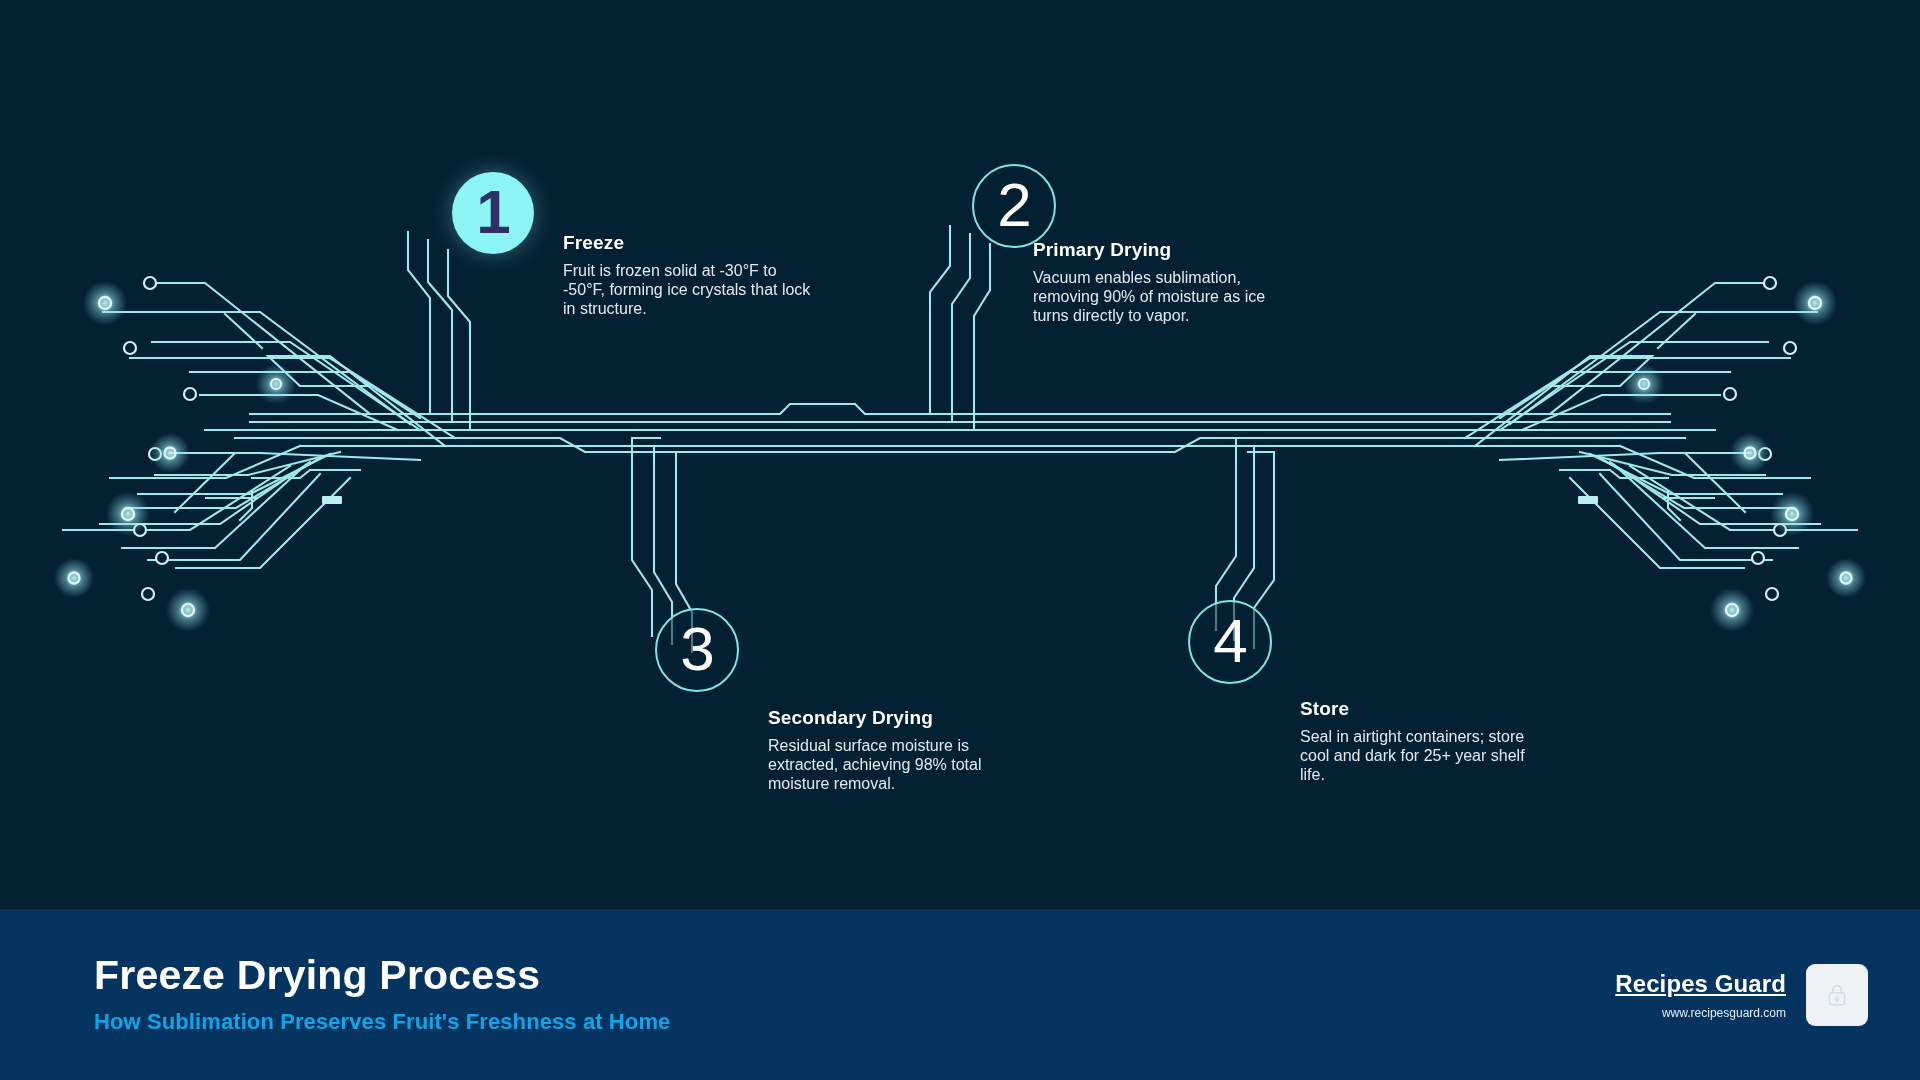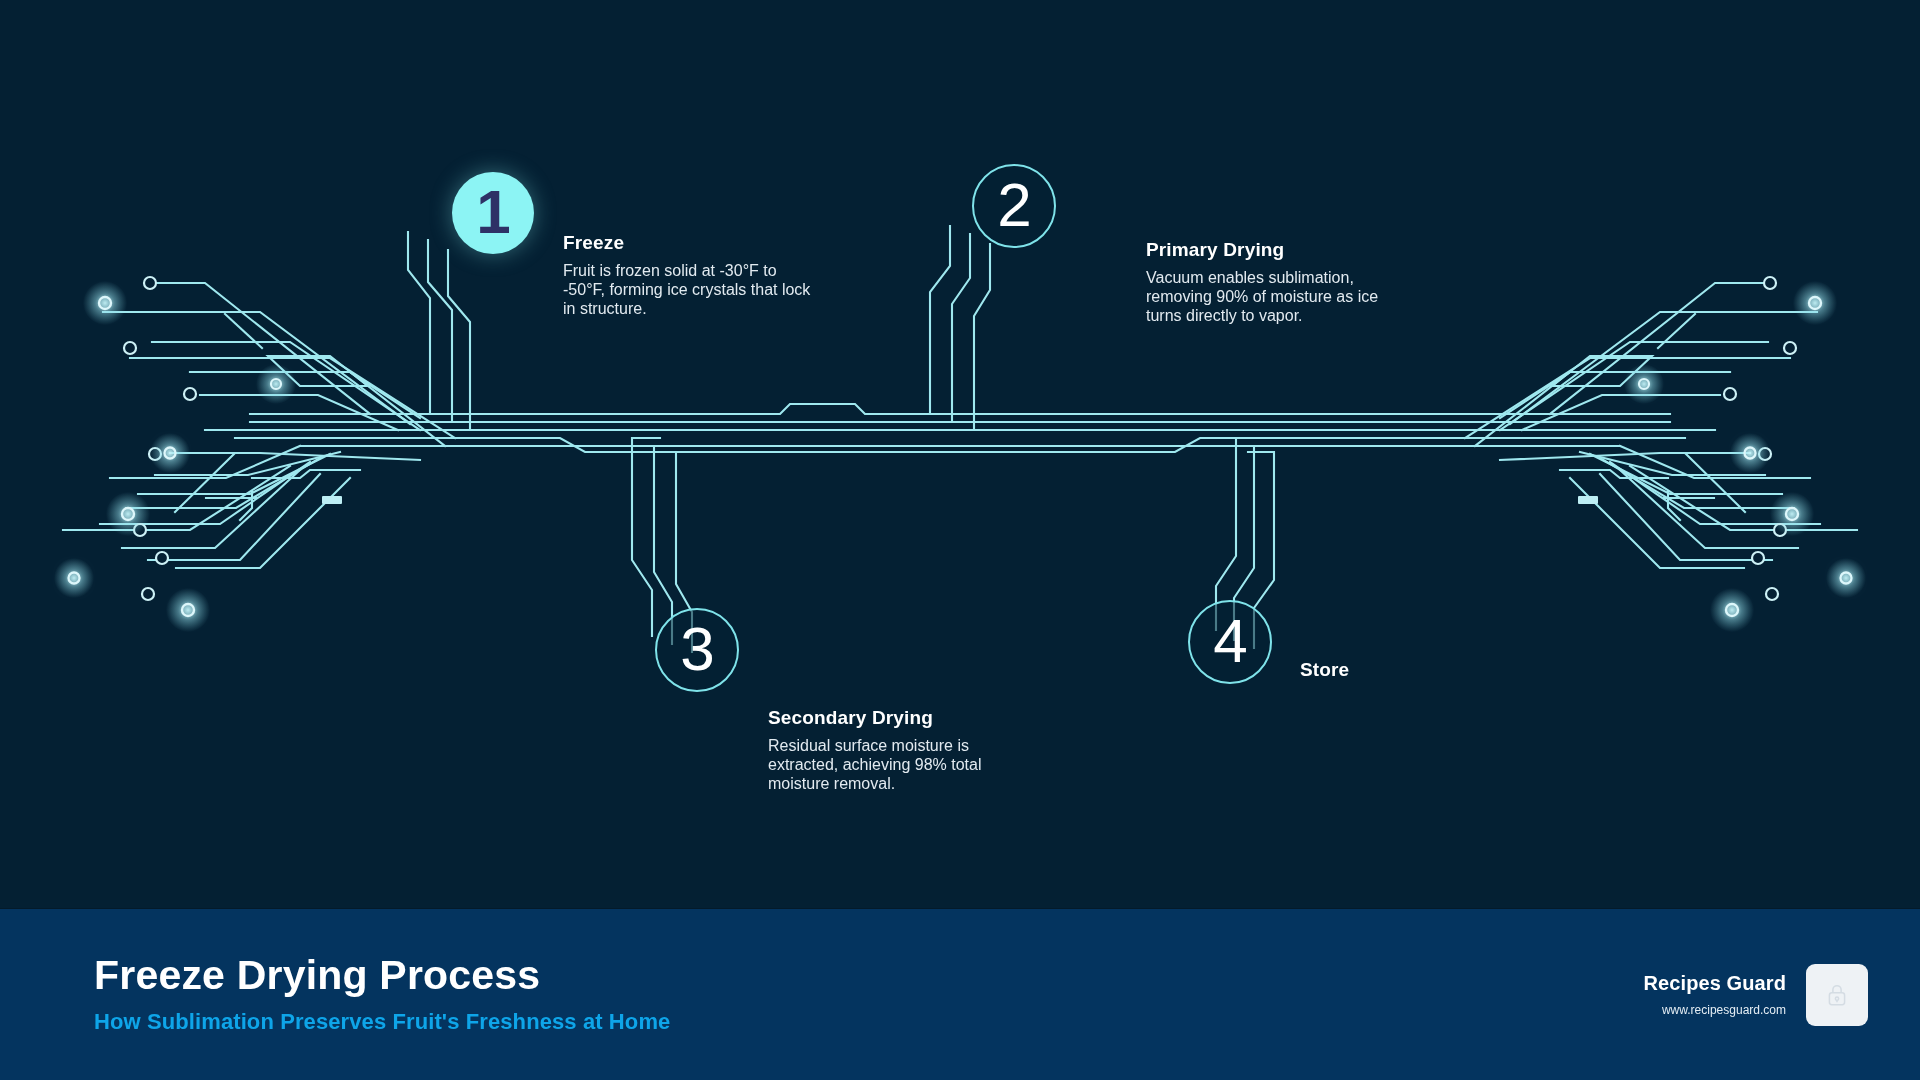--- a/index.html
+++ b/index.html
@@ -104,23 +104,24 @@
     letter-spacing: .1px;
   }
   #footer-right {
     display: flex;
     align-items: center;
     gap: 20px;
   }
   #brand-text { text-align: right; }
   #brand-name {
     color: #ffffff;
-    font-size: 20px;
+    font-size: 24px;
     font-weight: 700;
     letter-spacing: .1px;
+    text-decoration: underline;
   }
   #brand-url {
     color: #e4edf4;
     font-size: 12px;
     font-weight: 400;
     margin-top: 8px;
   }
   #brand-logo {
     width: 62px; height: 62px;
     background: #eef2f5;
@@ -311,42 +312,43 @@
     <div class="step-text" style="left:563px; top:188px; width:250px;">
       <div class="step-title">Freeze</div>
       <div class="step-desc">Fruit is frozen solid at -30°F to -50°F, forming ice crystals that lock in structure.</div>
     </div>
   </div>
 
   <div class="step">
     <div class="circle outline" style="left:972px; top:164px; width:84px; height:84px;">
       <span class="num">2</span>
     </div>
-    <div class="step-text" style="left:1146px; top:195px; width:240px;">
+    <div class="step-text" style="left:1033px; top:195px; width:240px;">
       <div class="step-title">Primary Drying</div>
       <div class="step-desc">Vacuum enables sublimation, removing 90% of moisture as ice turns directly to vapor.</div>
     </div>
   </div>
 
   <div class="step">
     <div class="circle outline" style="left:655px; top:608px; width:84px; height:84px;">
       <span class="num">3</span>
     </div>
     <div class="step-text" style="left:768px; top:663px; width:245px;">
       <div class="step-title">Secondary Drying</div>
       <div class="step-desc">Residual surface moisture is extracted, achieving 98% total moisture removal.</div>
     </div>
   </div>
 
   <div class="step">
     <div class="circle outline" style="left:1188px; top:600px; width:84px; height:84px;">
       <span class="num">4</span>
     </div>
-    <div class="step-text" style="left:1300px; top:615px; width:250px;">
+    <div class="step-text" style="left:1300px; top:654px; width:250px;">
       <div class="step-title">Store</div>
+      <div class="step-desc">Seal in airtight containers; store cool and dark for 25+ year shelf life.</div>
     </div>
   </div>
 
   <div id="footer">
     <div id="footer-left">
       <div id="footer-title">Freeze Drying Process</div>
       <div id="footer-sub">How Sublimation Preserves Fruit's Freshness at Home</div>
     </div>
     <div id="footer-right">
       <div id="brand-text">

